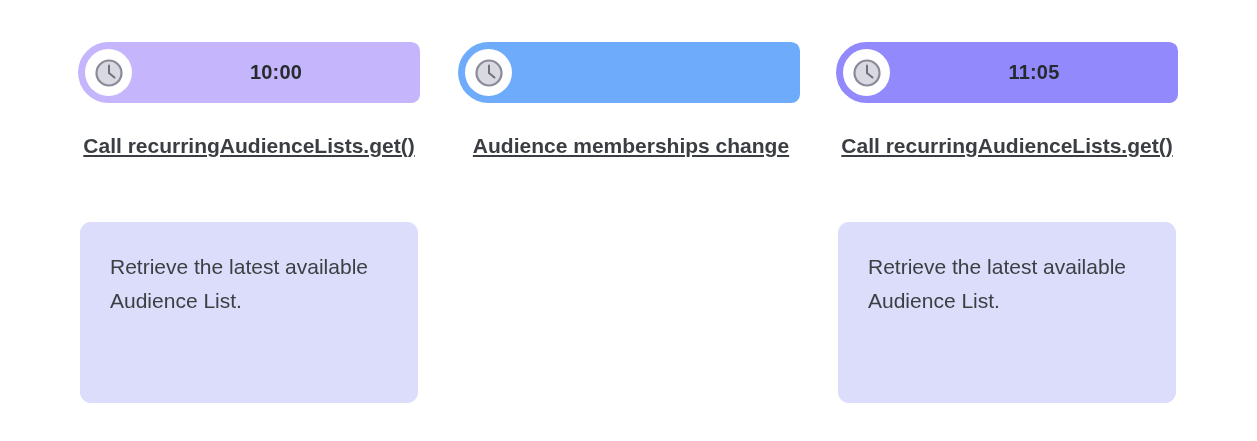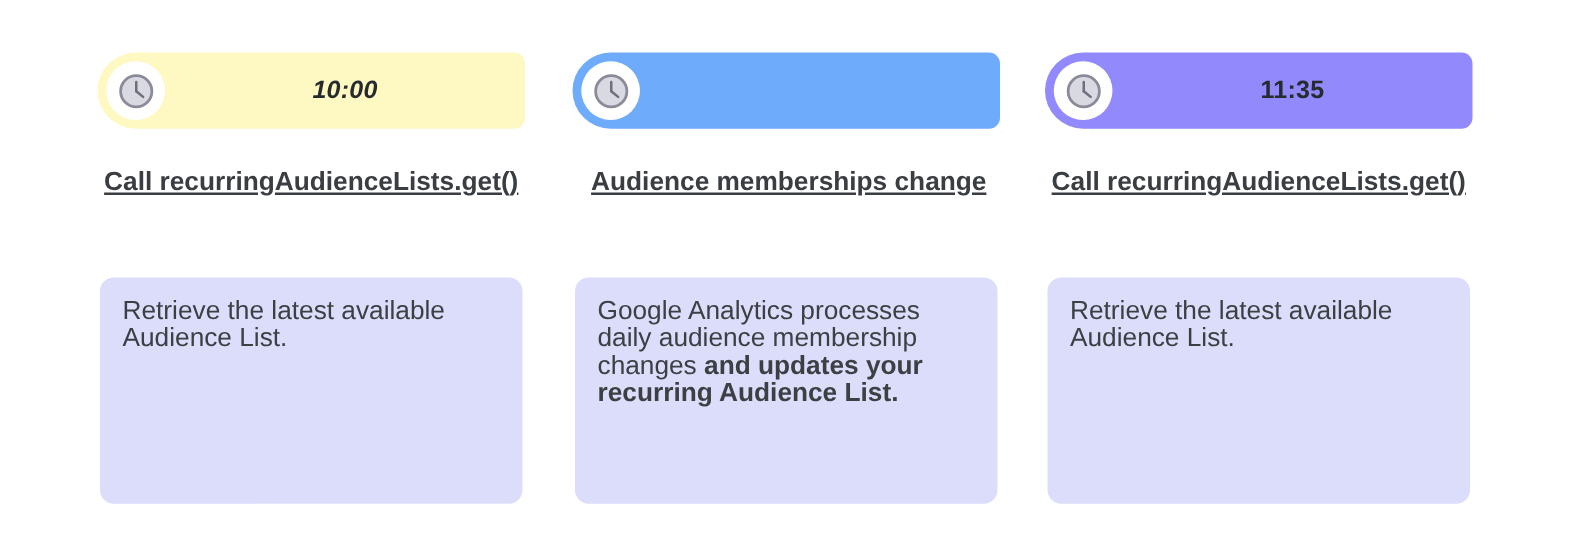--- a/index.html
+++ b/index.html
@@ -91,37 +91,37 @@
     width: 338px;
     height: 181px;
     background: #dcdcfb;
     border-radius: 11px;
     box-sizing: border-box;
     padding: 16px 18px 0 18px;
   }
 
   .card-text {
     font-size: 21px;
-    line-height: 22px;
+    line-height: 34px;
     color: #3c4043;
-    margin: 0;
+    margin: 12px;
   }
 
   .card-text .em {
     font-weight: bold;
   }
 </style>
 </head>
 <body>
 
 <div class="board">
 
   <div class="column" style="left:78px;">
 
-    <div class="pill" style="background:#fef9c3;font-style:italic;">
+    <div class="pill" style="background:#c4b5fd;">
       <span class="pill-clock">
         <svg width="32" height="32" viewBox="0 0 32 32" aria-hidden="true">
           <circle cx="16" cy="16" r="12.5" fill="#d9d9e2" stroke="#8a8a99" stroke-width="2.2"></circle>
           <line x1="16" y1="16" x2="16" y2="8.5" stroke="#6f6f7d" stroke-width="2" stroke-linecap="round"></line>
           <line x1="16" y1="16" x2="21.5" y2="20.5" stroke="#6f6f7d" stroke-width="2" stroke-linecap="round"></line>
         </svg>
       </span>
       <span class="pill-time">10:00</span>
     </div>
 
@@ -139,36 +139,33 @@
         <svg width="32" height="32" viewBox="0 0 32 32" aria-hidden="true">
           <circle cx="16" cy="16" r="12.5" fill="#d9d9e2" stroke="#8a8a99" stroke-width="2.2"></circle>
           <line x1="16" y1="16" x2="16" y2="8.5" stroke="#6f6f7d" stroke-width="2" stroke-linecap="round"></line>
           <line x1="16" y1="16" x2="21.5" y2="20.5" stroke="#6f6f7d" stroke-width="2" stroke-linecap="round"></line>
         </svg>
       </span>
     </div>
 
     <div class="heading" style="left:8px;width:330px;">Audience memberships change</div>
 
-    <div class="card" style="top:222px;">
-      <p class="card-text"><span>Google Analytics processes daily audience membership changes </span><span class="em">and updates your recurring Audience List.</span></p>
-    </div>
   </div>
 
   <div class="column" style="left:836px;">
 
     <div class="pill" style="background:#9189fc;">
       <span class="pill-clock">
         <svg width="32" height="32" viewBox="0 0 32 32" aria-hidden="true">
           <circle cx="16" cy="16" r="12.5" fill="#d9d9e2" stroke="#8a8a99" stroke-width="2.2"></circle>
           <line x1="16" y1="16" x2="16" y2="8.5" stroke="#6f6f7d" stroke-width="2" stroke-linecap="round"></line>
           <line x1="16" y1="16" x2="21.5" y2="20.5" stroke="#6f6f7d" stroke-width="2" stroke-linecap="round"></line>
         </svg>
       </span>
-      <span class="pill-time">11:35</span>
+      <span class="pill-time">11:05</span>
     </div>
 
     <div class="heading">Call recurringAudienceLists.get()</div>
 
     <div class="card">
       <p class="card-text"><span>Retrieve the latest available Audience List.</span></p>
     </div>
   </div>
 
 </div>

